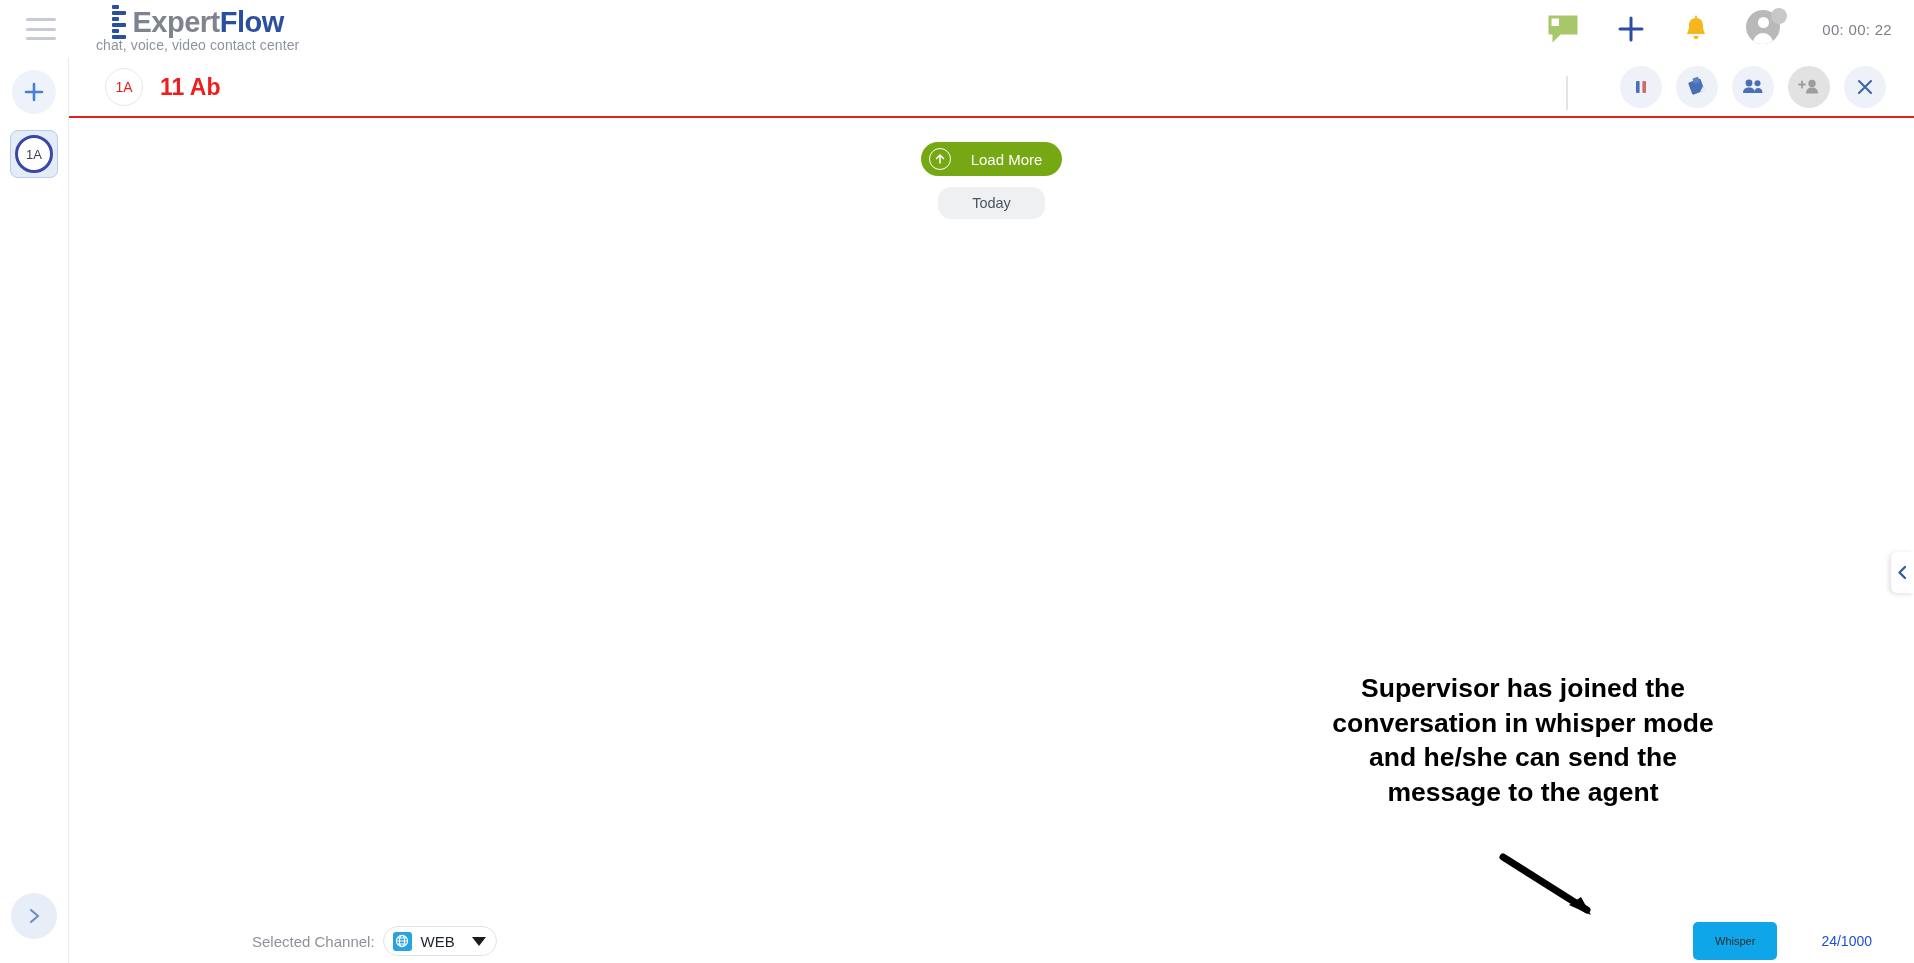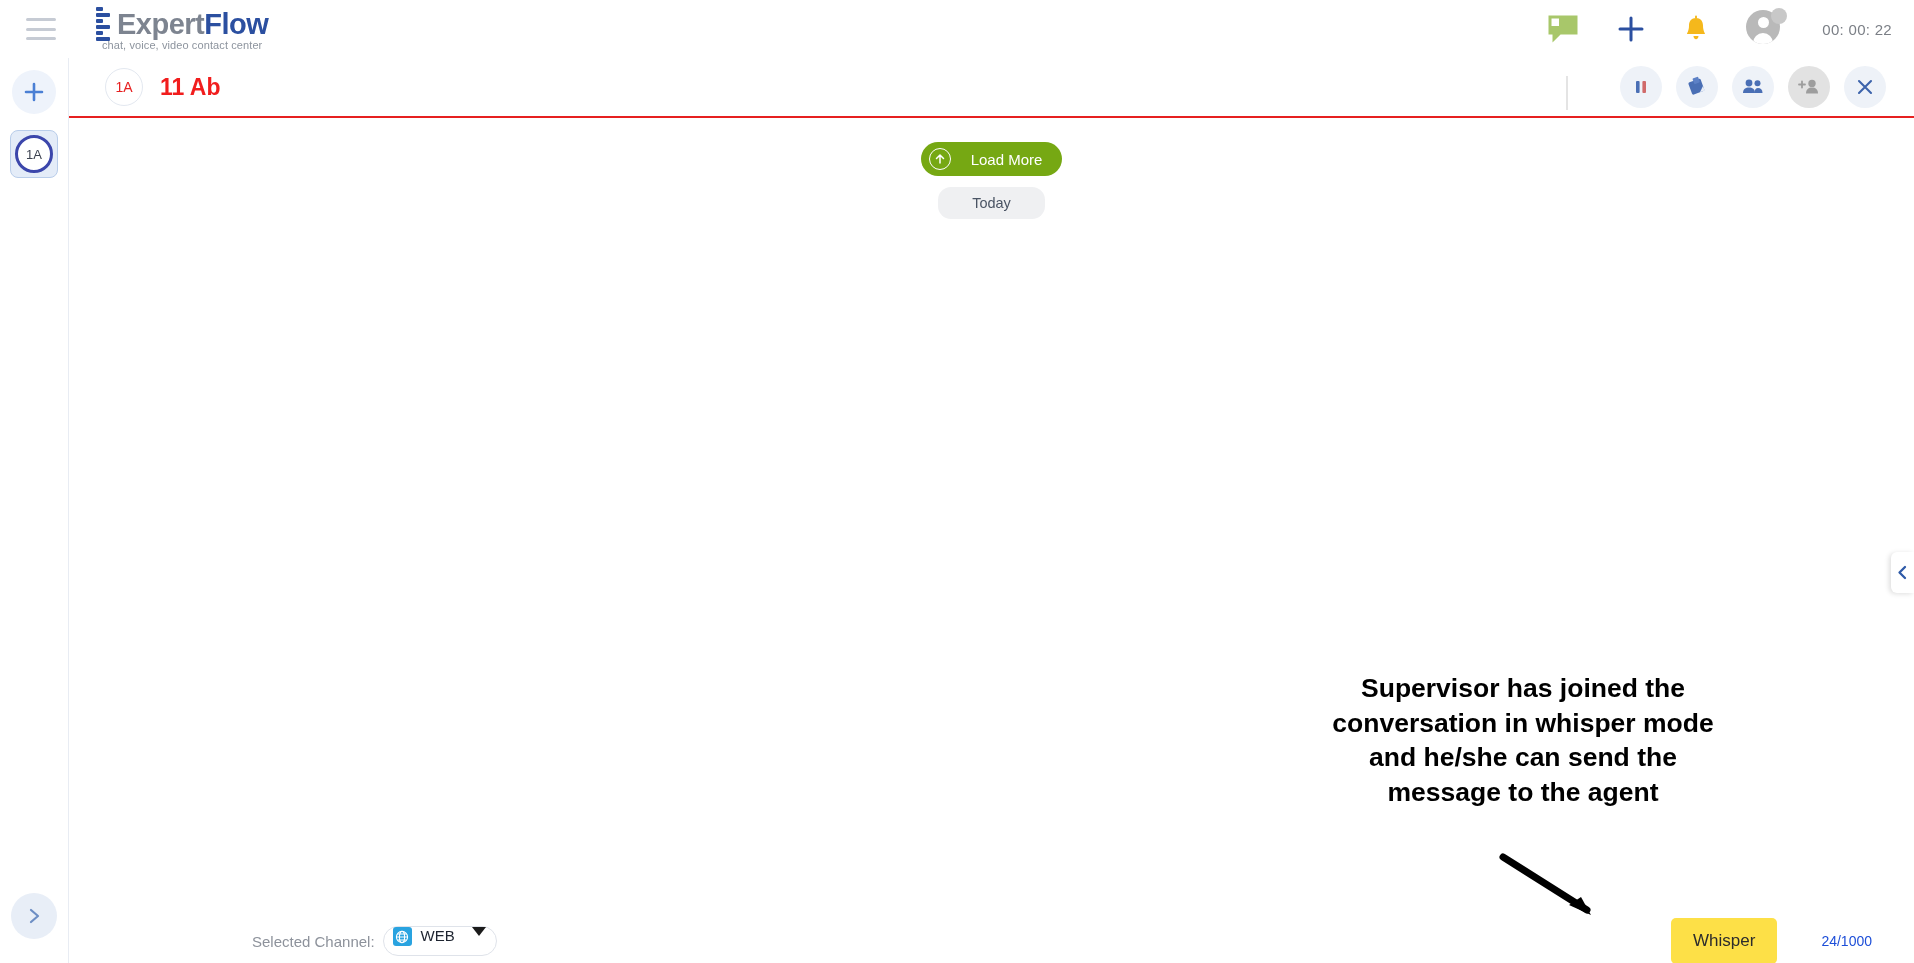--- a/index.html
+++ b/index.html
@@ -24,21 +24,21 @@
   }
   .hamburger span { display: block; height: 3px; background: #c6cbd4; border-radius: 2px; }
 
   .brand { margin-left: 40px; display: flex; flex-direction: column; align-items: center; }
   .brand-row { display: flex; align-items: center; }
   .brand-mark { display: grid; grid-template-columns: repeat(2, 7px); grid-gap: 2px 2px; margin-right: 5px; }
   .brand-mark i { display: block; width: 7px; height: 4px; background: #2b4fa0; border-radius: 1px; }
   .brand-mark i.wide { width: 14px; grid-column: span 2; }
   .brand-expert { font-size: 29px; font-weight: bold; color: #7d8490; letter-spacing: -0.5px; }
   .brand-flow { font-size: 29px; font-weight: bold; color: #2b4fa0; letter-spacing: -0.5px; }
-  .brand-tag { font-size: 11px; color: #8d949e; margin-top: -2px; letter-spacing: .1px; }
+  .brand-tag { font-size: 14px; color: #8d949e; margin-top: -2px; letter-spacing: .1px; }
 
   .header-right {
     margin-left: auto; display: flex; align-items: center; gap: 38px;
     padding-right: 22px;
   }
   .hicon { cursor: pointer; display: flex; align-items: center; justify-content: center; }
   .avatar-wrap { position: relative; width: 38px; height: 38px; }
   .avatar-circle {
     width: 34px; height: 34px; border-radius: 50%; background: #b9b9b9;
     display: flex; align-items: flex-end; justify-content: center; overflow: hidden;
@@ -146,29 +146,29 @@
 
   
   .composer { position: absolute; left: 0; bottom: 0; width: 1845px; }
   .composer-top {
     display: flex; align-items: center; height: 44px; padding: 0 42px 0 183px;
   }
   .channel-label { font-size: 15px; color: #8d929b; }
   .channel-select {
     margin-left: 8px; height: 30px; padding: 0 10px 0 9px;
     border: 1px solid #dfe3ea; border-radius: 15px; background: #fff;
-    display: flex; align-items: flex-start; gap: 9px; cursor: pointer;
+    display: flex; align-items: center; gap: 9px; cursor: pointer;
   }
   .globe { width: 19px; height: 19px; border-radius: 3px; background: #29a3e0; display: flex; align-items: center; justify-content: center; }
   .channel-name { font-size: 15px; color: #1e2430; }
   .caret { width: 0; height: 0; border-left: 7px solid transparent; border-right: 7px solid transparent; border-top: 9px solid #1b1b1b; margin-left: 8px; }
 
   .composer-right { margin-left: auto; display: flex; align-items: center; gap: 24px; }
   .whisper-btn {
-    background: #fde047; color: #2c2c2c; font-size: 17px;
+    background: #0ea5e9; color: #2c2c2c; font-size: 11px;
     padding: 13px 22px; border-radius: 5px; cursor: pointer;
   }
   .char-count { font-size: 14px; color: #1d4ed8; margin-left: 20px; }
 
   .composer-input-wrap { padding: 0 42px 24px 183px; }
   .composer-input {
     position: relative; height: 70px; background: #fdf6e0; border-radius: 35px;
     display: flex; align-items: center;
   }
   .composer-input .txt {

